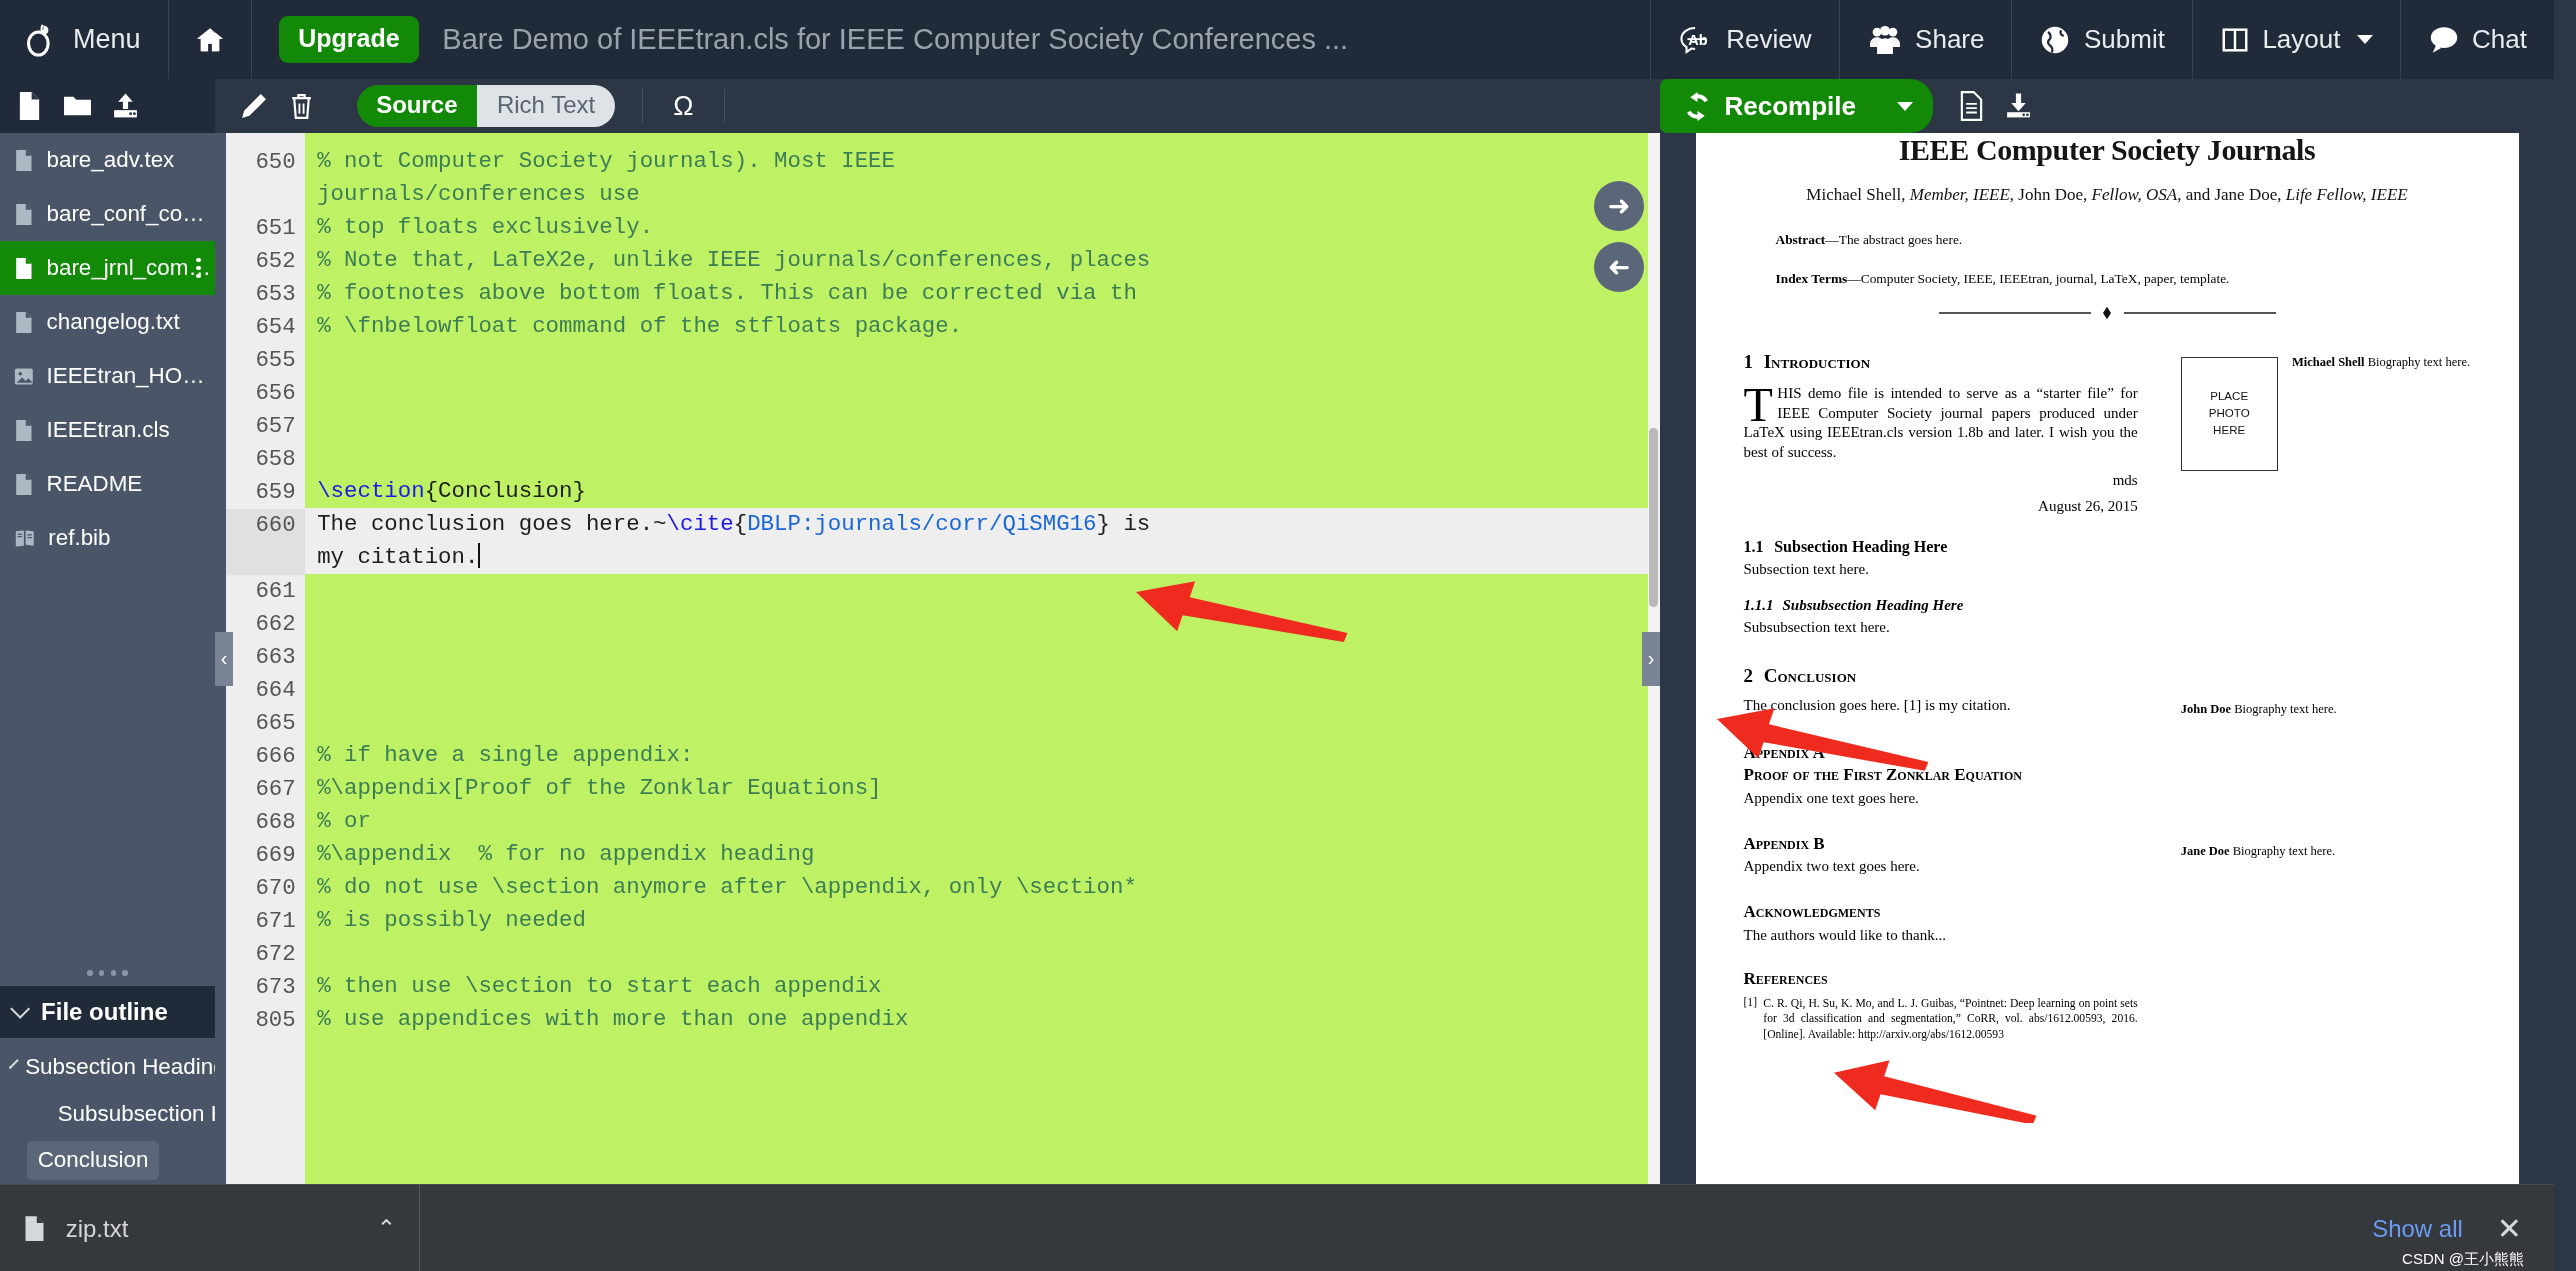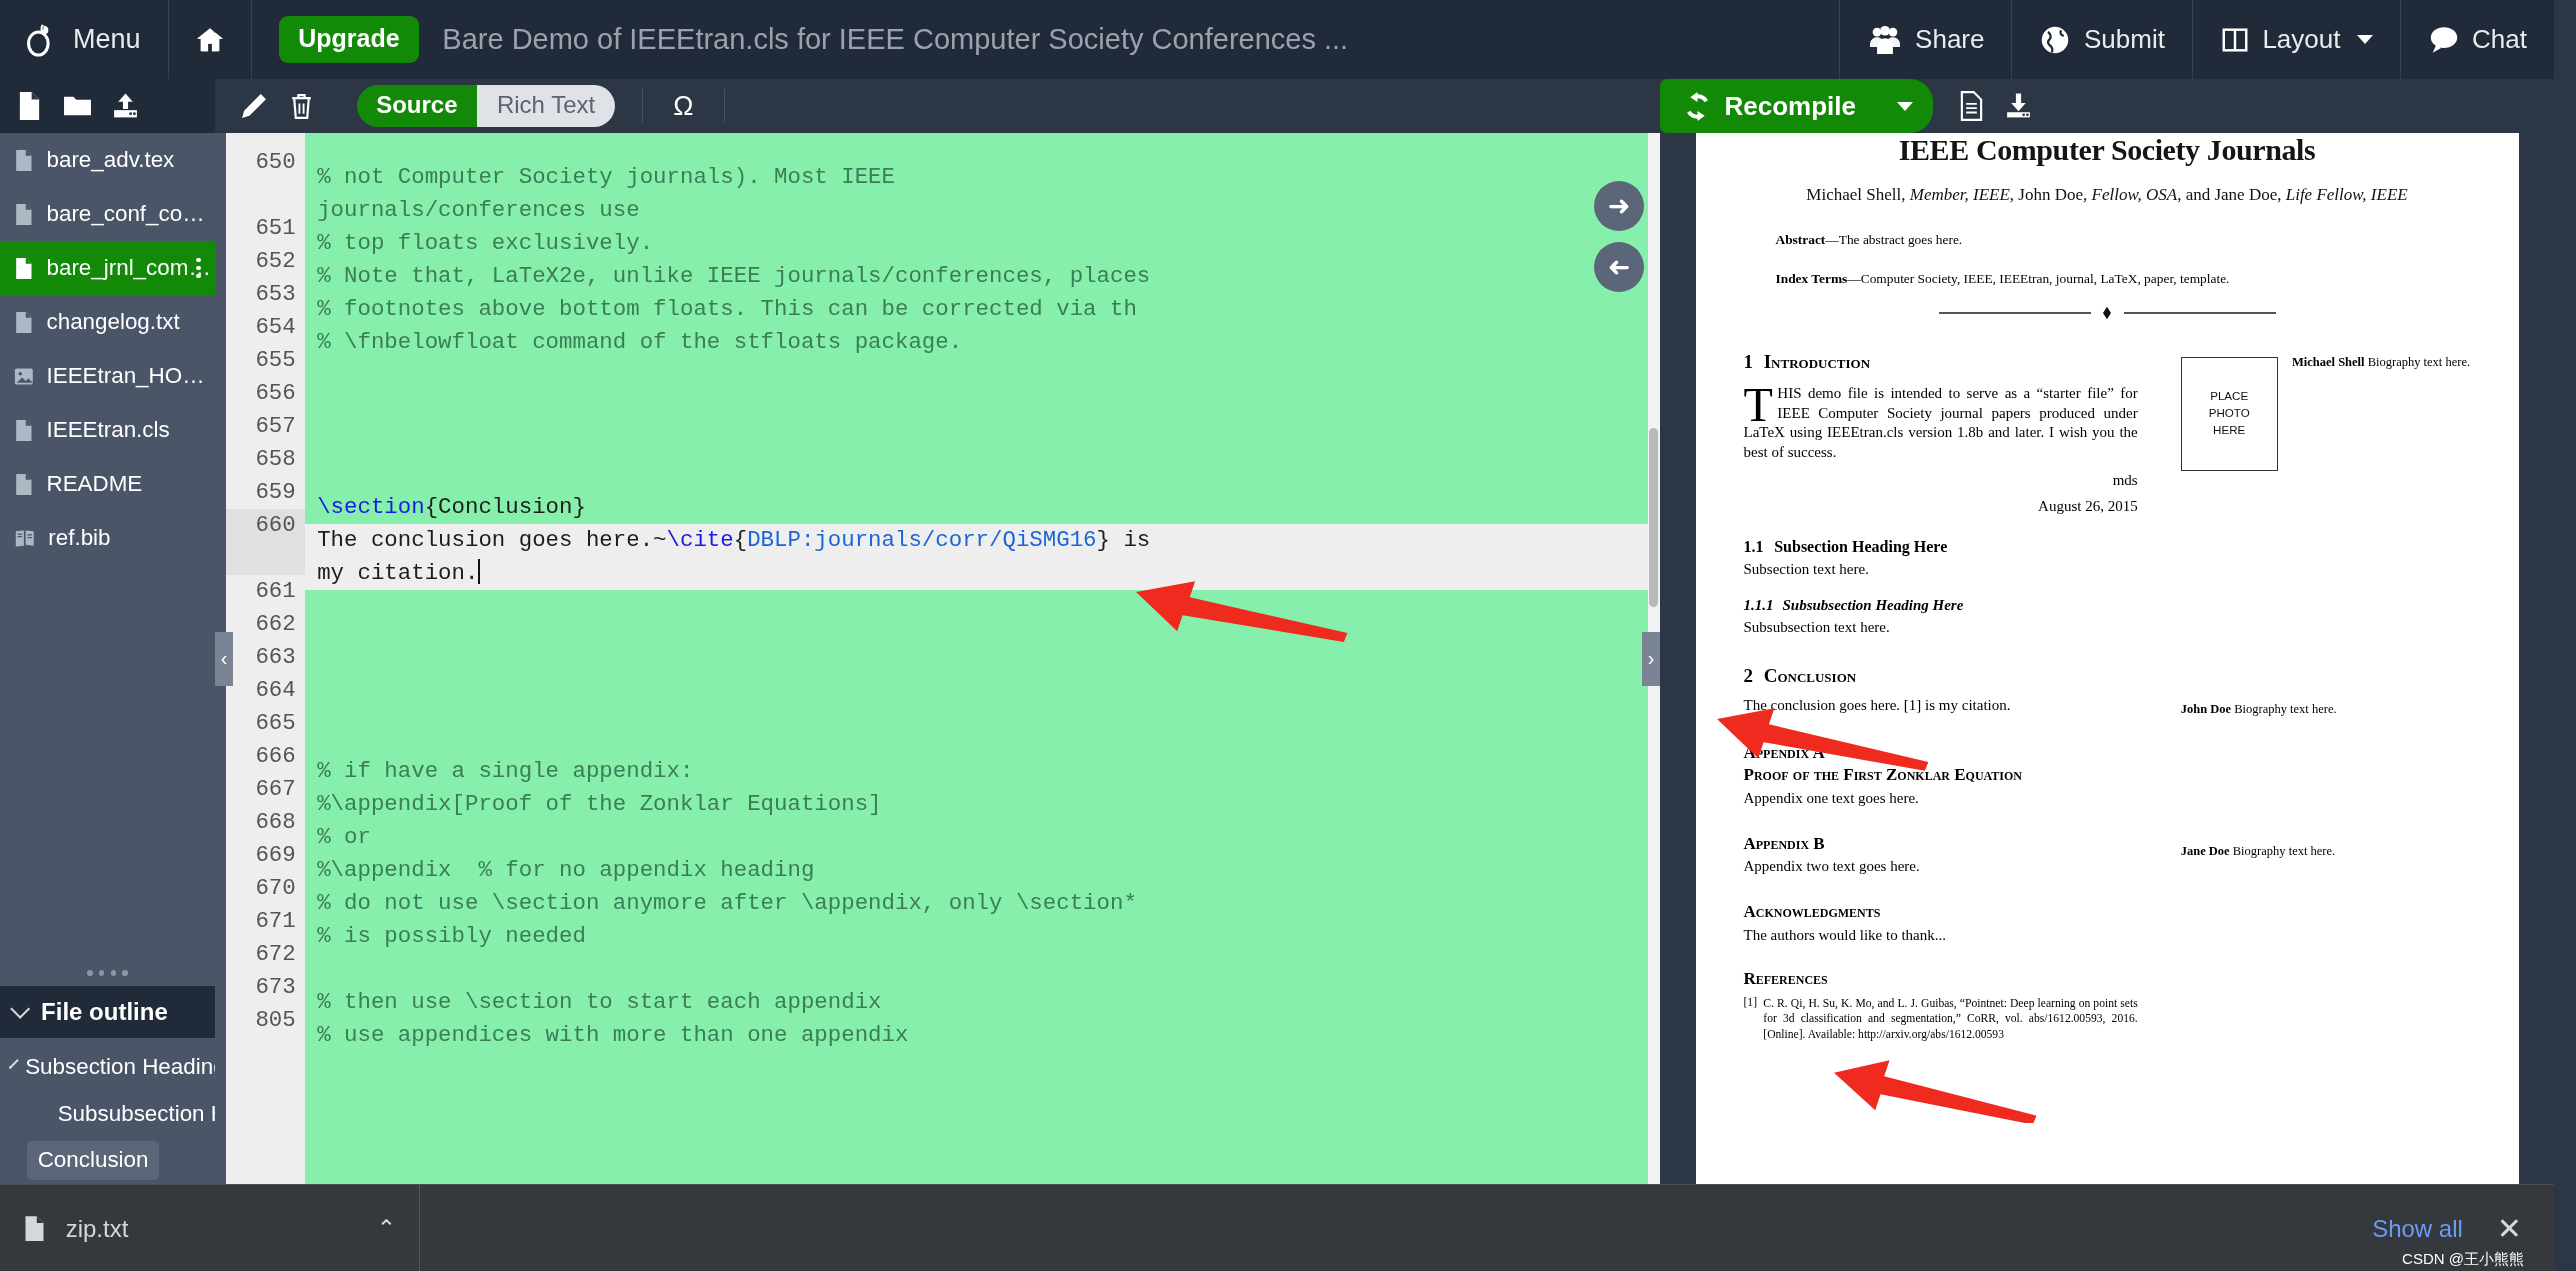--- a/index.html
+++ b/index.html
@@ -133,22 +133,22 @@
   }
   .splitter-l { width: 10.7px; flex: 0 0 10.7px; background: #4a5568; }
   .gutter {
     width: 79px; flex: 0 0 79px; background: #eeeeee; color: #545454;
     font-family: "Liberation Mono", monospace; font-size: 22.4px;
     text-align: right; padding-top: 12.5px;
   }
   .gline { height: 33px; line-height: 33px; padding-right: 9px; position: relative; }
   .gline.cur { background: #e0e0e0; }
   .code {
-    flex: 1 1 auto; background: #86efac; font-family: "Liberation Mono", monospace;
-    font-size: 22.4px; color: #1d1d1d; padding-top: 28px; overflow: hidden;
+    flex: 1 1 auto; background: #bef264; font-family: "Liberation Mono", monospace;
+    font-size: 22.4px; color: #1d1d1d; padding-top: 12px; overflow: hidden;
     position: relative; min-width: 0;
   }
   .cline { height: 33px; line-height: 33px; padding-left: 12.5px; white-space: pre; }
   .cline.cur { background: #eeeeee; }
   .cmt { color: #3b7d55; }
   .kw { color: #1a1ae6; }
   .cite { color: #1a66d6; }
   .caret-txt {
     display: inline-block; width: 1.8px; height: 25px; background: #111;
     vertical-align: -5.4px;
@@ -272,20 +272,30 @@
           <path d="M12 3 2.5 11.2h3.2V21h4.6v-6.2h3.4V21h4.6v-9.8h3.2z"></path>
         </svg>
       </span>
     </div>
     <div class="title-cell">
       <div class="upgrade-btn">Upgrade</div>
       <div class="proj-title">Bare Demo of IEEEtran.cls for IEEE Computer Society Conferences ...</div>
     </div>
     <div class="nav-right">
 
+      <div class="nav-cell">
+        <span class="nav-icon">
+          <svg width="36" height="30" viewBox="0 0 42 34" fill="none" style="font-size:29px">
+            <path d="M20 3C11 3 4 8.6 4 15.5c0 4 2.4 7.5 6 9.8V31l5.5-4a22 22 0 0 0 4.5.5" stroke="#fff" stroke-width="2.4"></path>
+            <text x="12" y="23" font-family="Liberation Sans" font-size="17" font-weight="bold" fill="#fff">Ab</text>
+            <line x1="11" y1="16" x2="33" y2="16" stroke="#fff" stroke-width="2.2"></line>
+          </svg>
+        </span>
+        <span>Review</span>
+      </div>
 
       <div class="nav-cell">
         <span class="nav-icon">
           <svg width="36" height="30" viewBox="0 0 40 34" fill="#fff">
             <circle cx="11" cy="8" r="5"></circle>
               <circle cx="29" cy="8" r="5"></circle>
             <circle cx="20" cy="6.5" r="5.5"></circle>
             <path d="M3 22c0-5 4-8 8-8s8 3 8 8v3H3z" opacity="0.95"></path>
             <path d="M21 22c0-5 4-8 8-8s8 3 8 8v3H21z" opacity="0.95"></path>
             <path d="M11 25c0-6 4-10 9-10s9 4 9 10v8H11z"></path>

